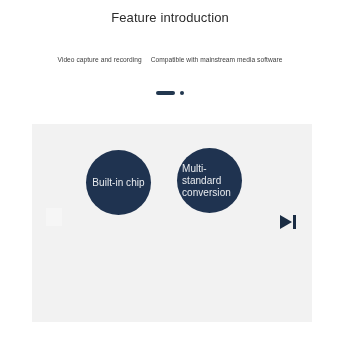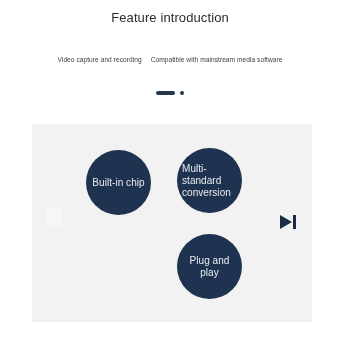--- a/index.html
+++ b/index.html
@@ -150,23 +150,20 @@
 
   <div class="circle c-tl align-center">
     <span class="circle-label">Built-in chip</span>
   </div>
 
   <div class="circle c-tr align-left">
     <span class="circle-label">Multi-standard conversion</span>
   </div>
 
 
-  <div class="circle c-br align-center">
-    <span class="circle-label">Plug and play</span>
-  </div>
 
   <div class="next-control">
     <svg width="20" height="20" viewBox="0 0 20 20">
       <polygon points="3,3 15,10 3,17" fill="#1b2d44"></polygon>
       <rect x="16" y="3" width="3" height="14" fill="#1b2d44"></rect>
     </svg>
   </div>
 
 </div>
 

